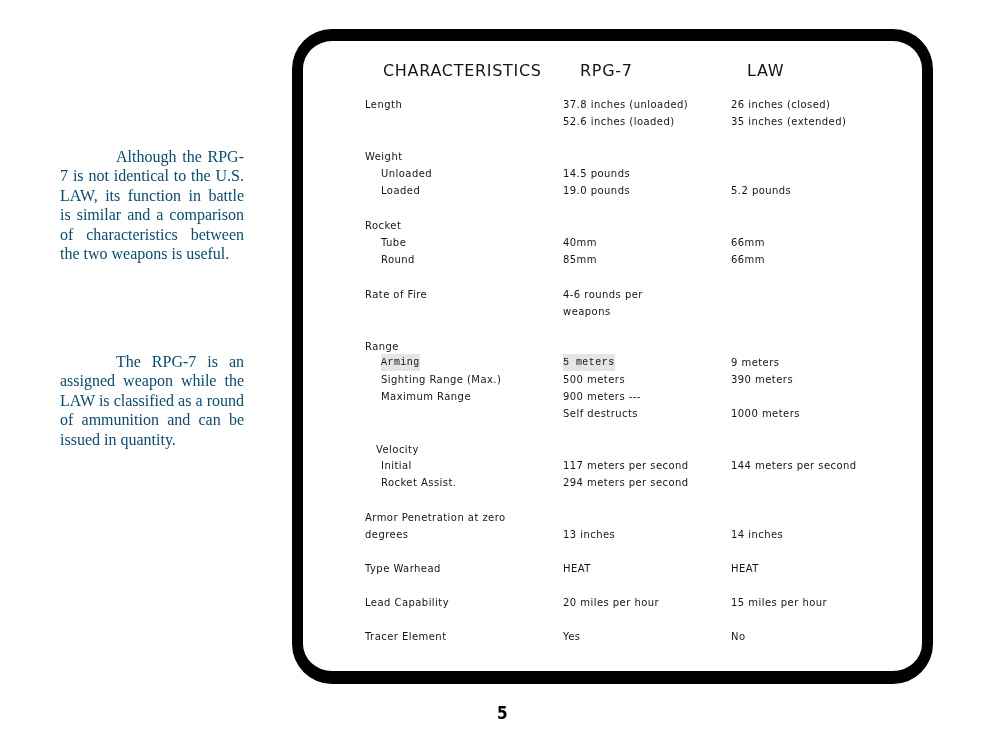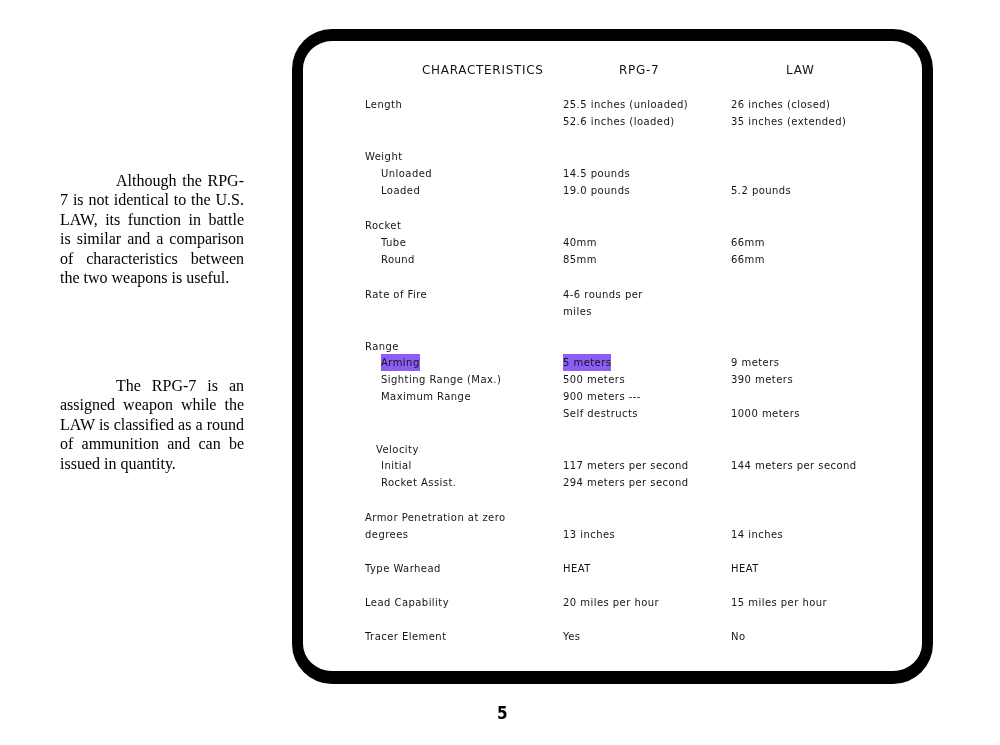--- a/index.html
+++ b/index.html
@@ -1,38 +1,38 @@
 <!DOCTYPE html>
 <html><head>
 <meta charset="utf-8">
 <style>
   html, body { margin:0; padding:0; background:#ffffff; }
   body { width:1000px; height:745px; position:relative; overflow:hidden; }
   .left-text {
     position:absolute; left:60px; width:184px;
     font-family:"Liberation Serif","DejaVu Serif",serif;
-    font-size:16px; line-height:19.4px; color:#000000;
-    text-align:justify; text-align-last:left;margin-top:24px;
+    font-size:16px; line-height:19.4px; color:#0c4a6e;
+    text-align:justify; text-align-last:left;
   }
   .left-text .indent { display:inline-block; width:56px; }
   #para1 { top:147px; }
   #para2 { top:352px; }
   .box {
     position:absolute; left:292px; top:29px;
     width:641px; height:655px; box-sizing:border-box;
     border:11px solid #000; border-top-width:12px; border-bottom-width:13px;
     border-radius:40px; background:#fff;
   }
   .cell {
     position:absolute; white-space:nowrap;
     font-family:"DejaVu Sans","Liberation Sans",sans-serif;
     font-size:10px; letter-spacing:0.45px; color:#151515; line-height:17px;
   }
-  .hdr { letter-spacing:0.7px; font-size:12px;margin-left:39px; }
-  .hl { background:#8b5cf6; }
+  .hdr { letter-spacing:0.7px; font-size:16px; }
+  .hl { background:#e5e5e5;font-family:Liberation Mono, monospace; }
   .pagenum {
     position:absolute; left:496px; top:702px;
     font-family:"DejaVu Sans","Liberation Sans",sans-serif;
     font-weight:bold; font-size:18px; color:#000;
     transform:scaleX(0.85);
   }
 </style>
 </head>
 <body>
 
@@ -41,21 +41,21 @@
 
 <div class="box"></div>
 
 <div>
 
   <span class="cell hdr" style="left:383px;top:62px">CHARACTERISTICS</span>
   <span class="cell hdr" style="left:580px;top:62px">RPG-7</span>
   <span class="cell hdr" style="left:747px;top:62px">LAW</span>
 
   <span class="cell" style="left:365px;top:96px">Length</span>
-  <span class="cell" style="left:563px;top:96px">25.5 inches (unloaded)</span>
+  <span class="cell" style="left:563px;top:96px">37.8 inches (unloaded)</span>
   <span class="cell" style="left:563px;top:113px">52.6 inches (loaded)</span>
   <span class="cell" style="left:731px;top:96px">26 inches (closed)</span>
   <span class="cell" style="left:731px;top:113px">35 inches (extended)</span>
 
   <span class="cell" style="left:365px;top:148px">Weight</span>
   <span class="cell" style="left:381px;top:165px">Unloaded</span>
   <span class="cell" style="left:563px;top:165px">14.5 pounds</span>
   <span class="cell" style="left:381px;top:182px">Loaded</span>
   <span class="cell" style="left:563px;top:182px">19.0 pounds</span>
   <span class="cell" style="left:731px;top:182px">5.2 pounds</span>
@@ -63,21 +63,21 @@
   <span class="cell" style="left:365px;top:217px">Rocket</span>
   <span class="cell" style="left:381px;top:234px">Tube</span>
   <span class="cell" style="left:563px;top:234px">40mm</span>
   <span class="cell" style="left:731px;top:234px">66mm</span>
   <span class="cell" style="left:381px;top:251px">Round</span>
   <span class="cell" style="left:563px;top:251px">85mm</span>
   <span class="cell" style="left:731px;top:251px">66mm</span>
 
   <span class="cell" style="left:365px;top:286px">Rate of Fire</span>
   <span class="cell" style="left:563px;top:286px">4-6 rounds per</span>
-  <span class="cell" style="left:563px;top:303px">miles</span>
+  <span class="cell" style="left:563px;top:303px">weapons</span>
 
   <span class="cell" style="left:365px;top:338px">Range</span>
   <span class="cell hl" style="left:381px;top:354px">Arming</span>
   <span class="cell hl" style="left:563px;top:354px">5 meters</span>
   <span class="cell" style="left:731px;top:354px">9 meters</span>
   <span class="cell" style="left:381px;top:371px">Sighting Range (Max.)</span>
   <span class="cell" style="left:563px;top:371px">500 meters</span>
   <span class="cell" style="left:731px;top:371px">390 meters</span>
   <span class="cell" style="left:381px;top:388px">Maximum Range</span>
   <span class="cell" style="left:563px;top:388px">900 meters ---</span>

